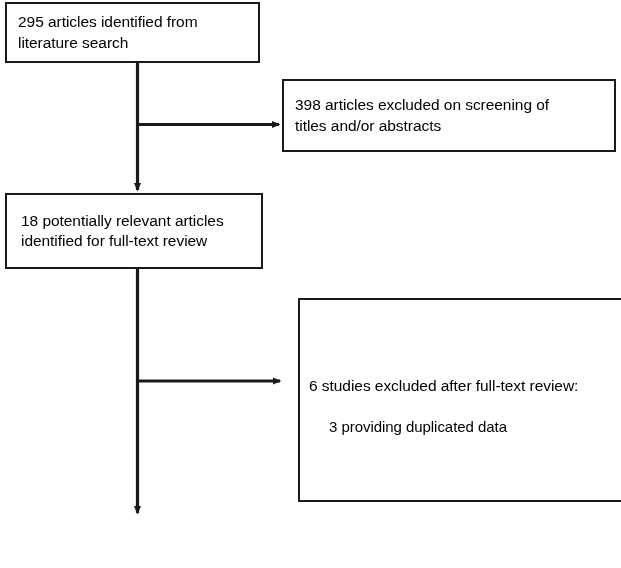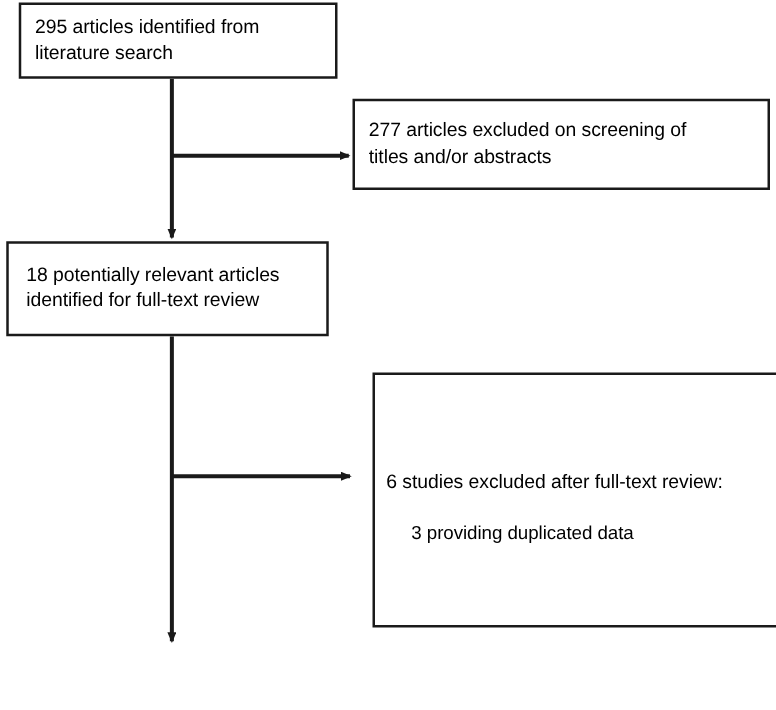--- a/index.html
+++ b/index.html
@@ -37,21 +37,21 @@
   }
   .node-text {
     font-size: 15.5px;
     line-height: 1.30;
     letter-spacing: -0.05px;
     color: #000000;
     white-space: pre-line;
   }
   
   #box-identified {
-    left: 15px;
+    left: 5px;
     top: 2px;
     width: 255px;
     height: 61px;
     padding: 0 0 0 11px;
   }
   
   #box-excluded-screening {
     left: 282px;
     top: 79px;
     width: 334px;
@@ -118,21 +118,21 @@
 
     <line x1="137.5" y1="381" x2="280" y2="381" stroke="#1a1a1a" stroke-width="3.2" marker-end="url(#arrowhead)"></line>
   </svg>
 
   <div class="node-box" id="box-identified">
     <div class="node-text">295 articles identified from
 literature search</div>
   </div>
 
   <div class="node-box" id="box-excluded-screening">
-    <div class="node-text">277 articles excluded on screening of
+    <div class="node-text">398 articles excluded on screening of
 titles and/or abstracts</div>
   </div>
 
   <div class="node-box" id="box-relevant">
     <div class="node-text">18 potentially relevant articles
 identified for full-text review</div>
   </div>
 
   <div class="node-box" id="box-excluded-fulltext">
     <div class="node-text">

